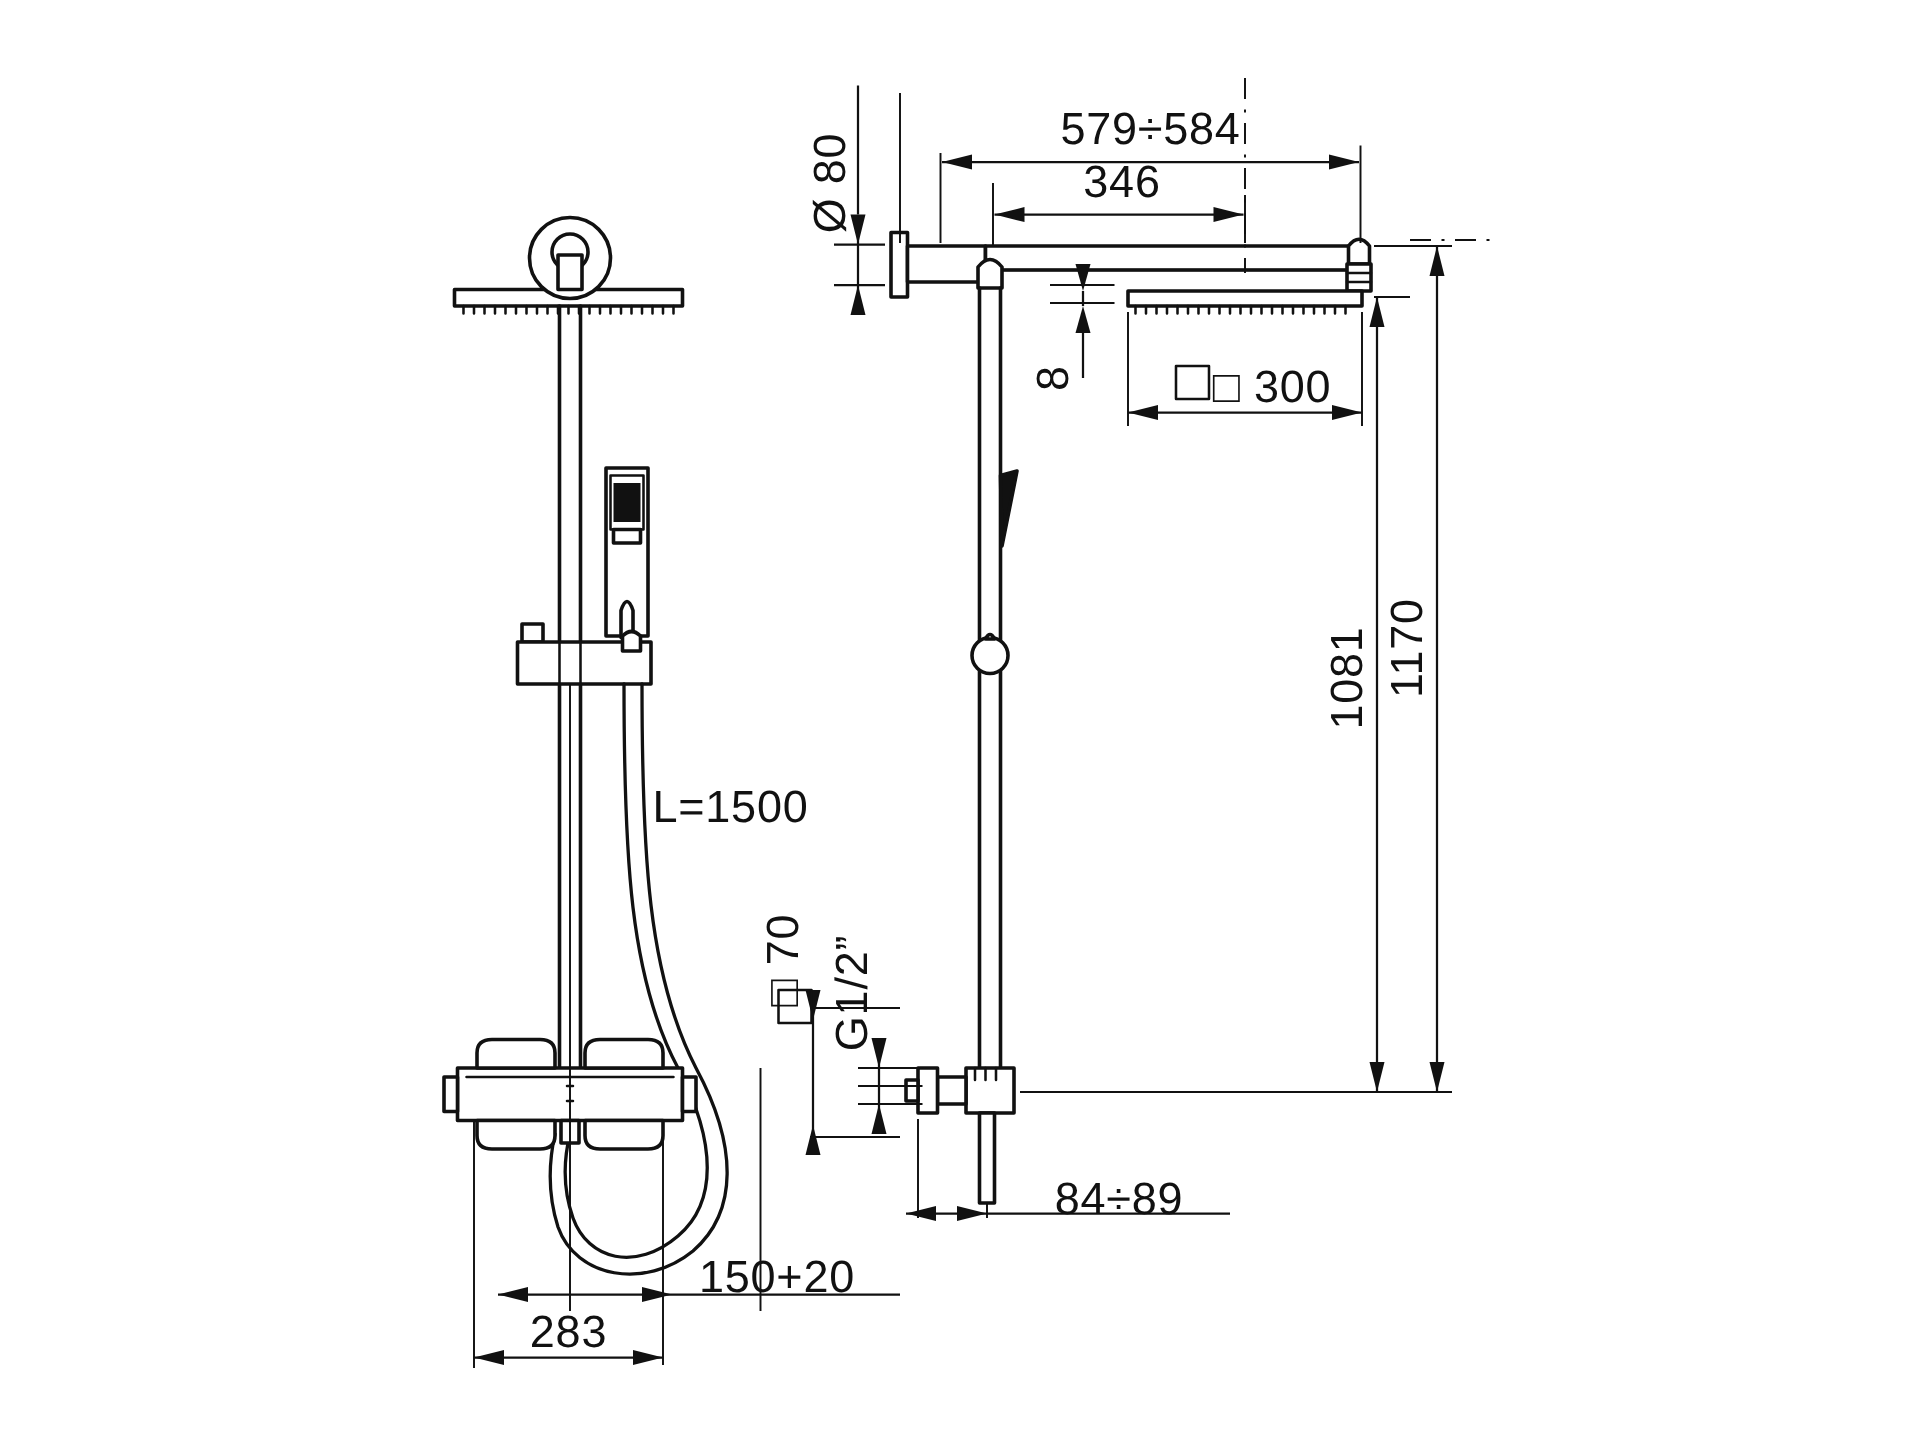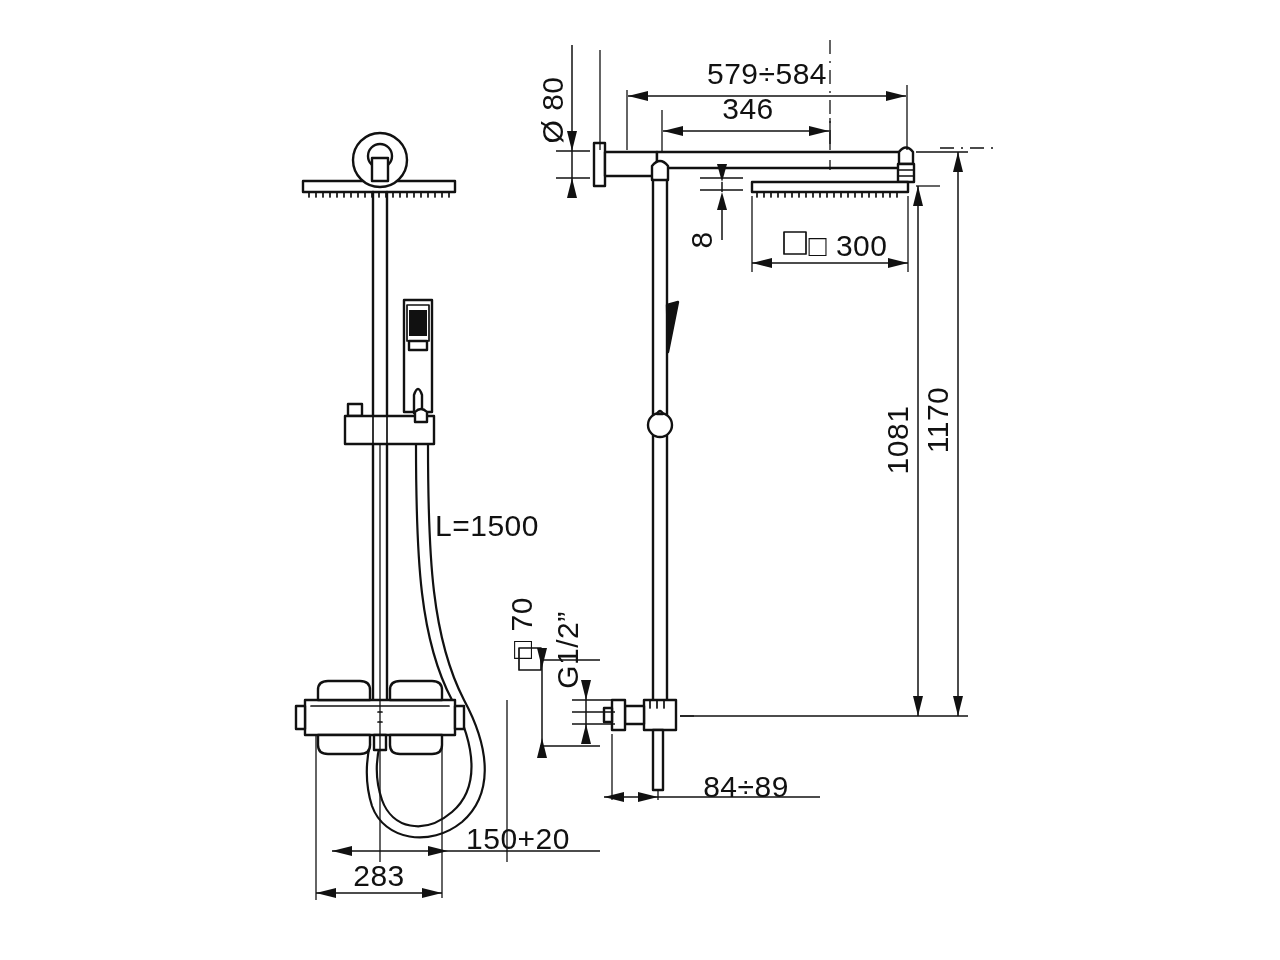--- a/index.html
+++ b/index.html
@@ -1,19 +1,19 @@
 <!DOCTYPE html>
 <html><head>
 <meta charset="utf-8">
 <title>Shower Column Technical Drawing</title>
 <style>
   html,body{margin:0;padding:0;background:#ffffff;}
   body{width:1280px;height:960px;overflow:hidden;
        font-family:"Liberation Sans","DejaVu Sans",sans-serif;}
-  #sheet{position:relative;width:1280px;height:848px;background:#fff;}
+  #sheet{position:relative;width:1280px;height:848px;background:#fff;margin-top:12px;}
   svg#drawing{position:absolute;left:0;top:0;width:1280px;height:960px;}
   .dimtext{font-family:"Liberation Sans","DejaVu Sans",sans-serif;
            font-size:30px;fill:#111111;letter-spacing:0.5px;}
   .obj{fill:none;stroke:#111111;stroke-width:2.4;stroke-linejoin:round;stroke-linecap:round;}
   .obj-thin{fill:none;stroke:#111111;stroke-width:1.7;stroke-linejoin:round;stroke-linecap:round;}
   .objf{fill:#ffffff;stroke:#111111;stroke-width:2.4;stroke-linejoin:round;}
   .objf-thin{fill:#ffffff;stroke:#111111;stroke-width:1.7;stroke-linejoin:round;}
   .solid{fill:#111111;stroke:none;}
   .dimline{fill:none;stroke:#111111;stroke-width:1.5;}
   .extline{fill:none;stroke:#111111;stroke-width:1.3;}

